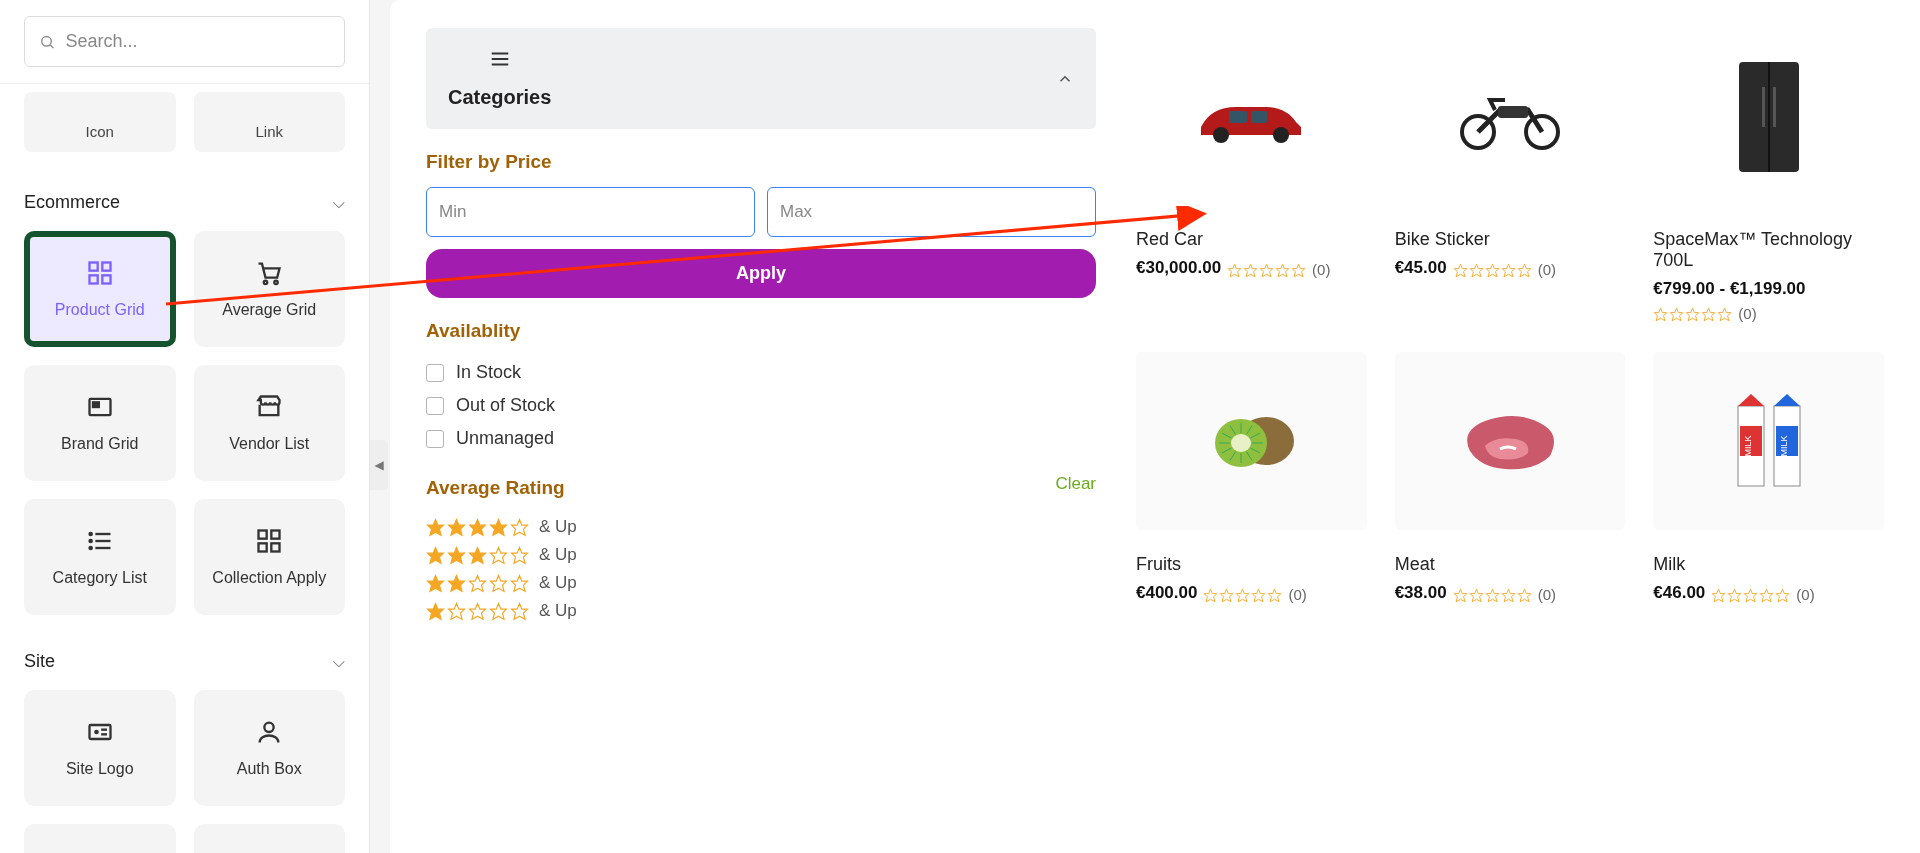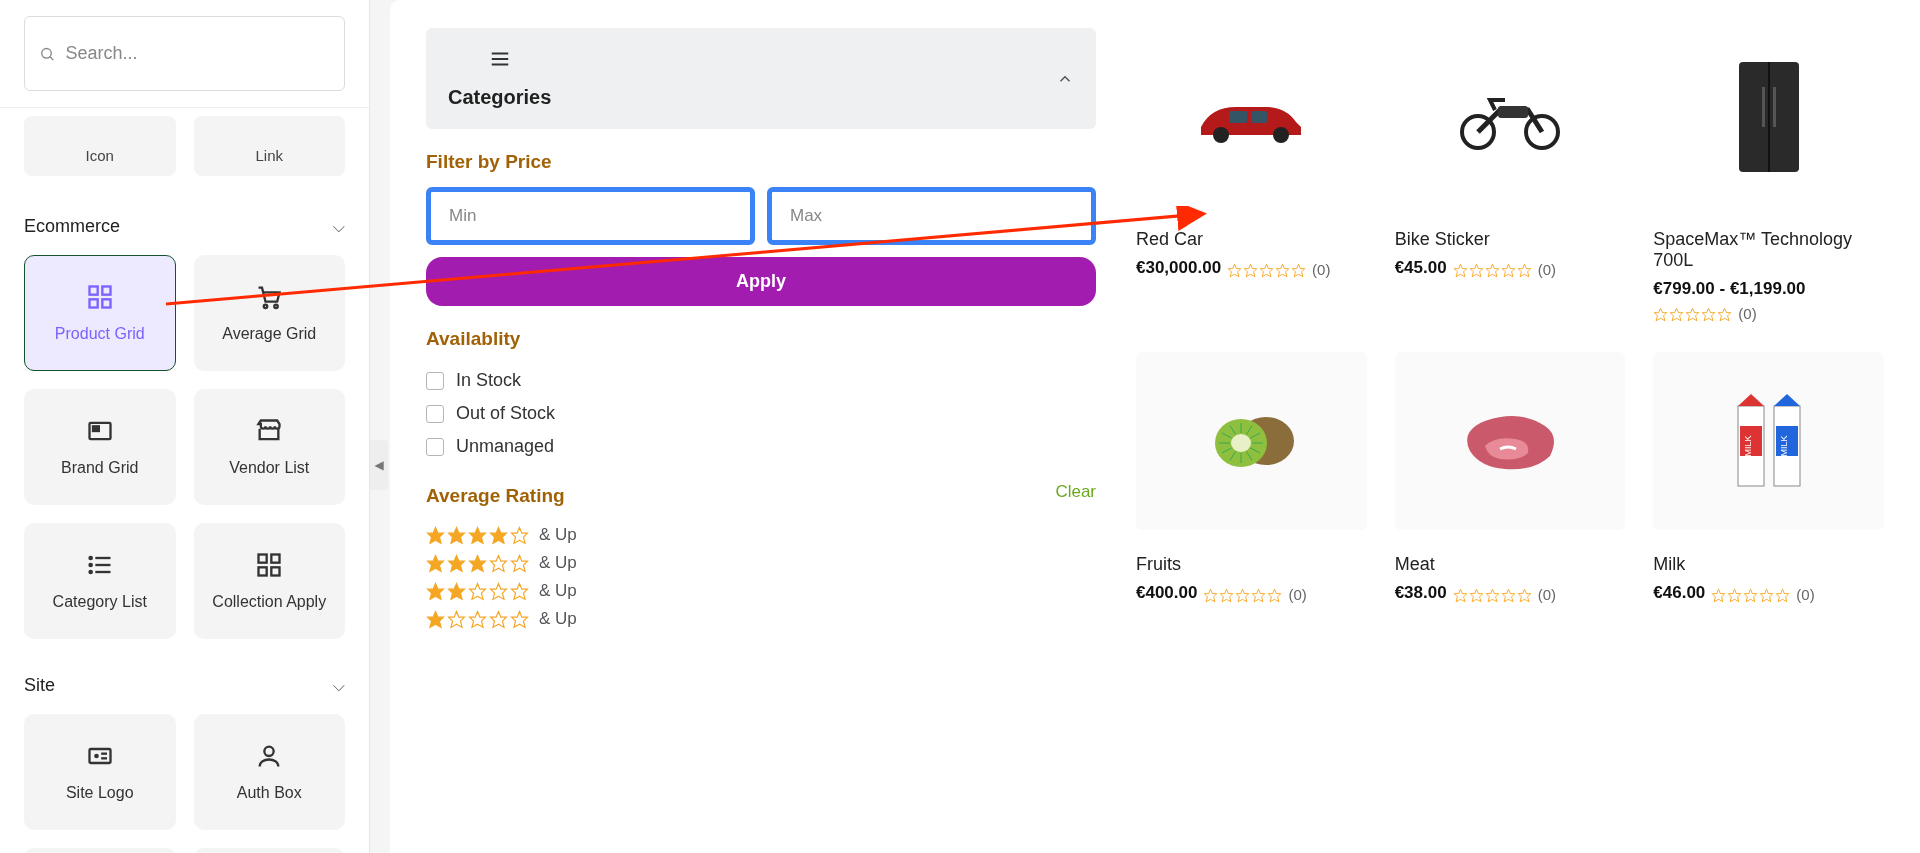--- a/index.html
+++ b/index.html
@@ -1,47 +1,47 @@
 <!DOCTYPE html>
 <html><head>
 <meta charset="utf-8">
 <style>
 * { box-sizing: border-box; margin: 0; padding: 0; }
 body { font-family: -apple-system, BlinkMacSystemFont, 'Segoe UI', sans-serif; background: #f5f5f5; width: 1920px; height: 853px; overflow: hidden; position: relative; }
 
 .sidebar { position: absolute; left: 0; top: 0; width: 370px; height: 853px; background: #fff; border-right: 1px solid #e5e5e5; overflow-y: auto; }
 .search-wrap { padding: 16px 24px; border-bottom: 1px solid #eee; }
-.search-box { display: flex; align-items: center; gap: 10px; border: 1px solid #dcdcdc; border-radius: 6px; padding: 26px 14px; }
+.search-box { display: flex; align-items: center; gap: 10px; border: 1px solid #dcdcdc; border-radius: 6px; padding: 14px 14px; }
 .search-box input { border: none; outline: none; font-size: 18px; color: #333; width: 100%; }
 .search-box input::placeholder { color: #888; }
 
 .misc-row { display: flex; gap: 18px; padding: 8px 24px 22px; }
 .misc-tile { flex: 1; background: #f4f4f4; border-radius: 8px; height: 60px; display: flex; flex-direction: column; align-items: center; justify-content: flex-end; padding-bottom: 12px; font-size: 15px; color: #444; gap: 4px; }
 
 .section-head { display: flex; align-items: center; justify-content: space-between; padding: 18px 24px; font-size: 18px; color: #222; cursor: pointer; }
 .section-head .chev { font-size: 16px; color: #666; }
 
 .tile-grid { display: grid; grid-template-columns: 1fr 1fr; gap: 18px; padding: 0 24px 18px; }
 .tile { background: #f4f4f4; border-radius: 10px; height: 116px; display: flex; flex-direction: column; align-items: center; justify-content: center; gap: 14px; font-size: 16px; color: #333; cursor: pointer; }
-.tile.selected { background: #edeaff; border: 1px solid #14532d; color: #7b61ff; }
+.tile.selected { background: #edeaff; border: 6px solid #14532d; color: #7b61ff; }
 .tile svg { width: 28px; height: 28px; }
 
 .canvas { position: absolute; left: 390px; top: 0; right: 0; bottom: 0; background: #fff; border-radius: 10px 0 0 0; padding: 28px 36px; overflow: auto; }
 .main-area { display: flex; gap: 40px; }
 
 .filters { width: 670px; }
 .cat-header { background: #eef0f2; border-radius: 6px; padding: 20px 22px; display: flex; align-items: center; justify-content: space-between; }
 .cat-header .left { display: flex; align-items: center; gap: 16px; font-size: 20px; font-weight: 600; color: #222; flex-direction: column; }
 .cat-list { padding: 14px 30px; }
 .cat-list div { font-size: 18px; color: #333; padding: 6px 0; cursor: pointer; }
 .cat-list .all { text-decoration: underline; }
 
 .sect-title { font-size: 19px; font-weight: 600; color: #a16207; margin: 22px 0 14px; }
 .price-row { display: flex; gap: 12px; }
-.price-row input { flex: 1; border: 5px solid #3b82f6; border-radius: 6px; padding: 14px 18px; font-size: 17px; color: #000000; }
+.price-row input { flex: 1; border: 1px solid #3b82f6; border-radius: 6px; padding: 14px 12px; font-size: 17px; color: #000000; }
 .price-row input::placeholder { color: #888; }
 .apply-btn { width: 100%; background: #a21caf; color: #fff; border: none; border-radius: 16px; padding: 14px; font-size: 18px; font-weight: 600; margin-top: 12px; cursor: pointer; }
 
 .check-row { display: flex; align-items: center; gap: 12px; padding: 6px 0; font-size: 18px; color: #333; cursor: pointer; }
 .check-row .box { width: 18px; height: 18px; border: 1.5px solid #b5b5b5; border-radius: 3px; }
 
 .rating-head { display: flex; align-items: center; justify-content: space-between; }
 .clear-link { color: #6ba91f; font-size: 17px; cursor: pointer; }
 .rating-row { display: flex; align-items: center; gap: 10px; padding: 4px 0; cursor: pointer; }
 .rating-row .stars { display: flex; gap: 2px; }

